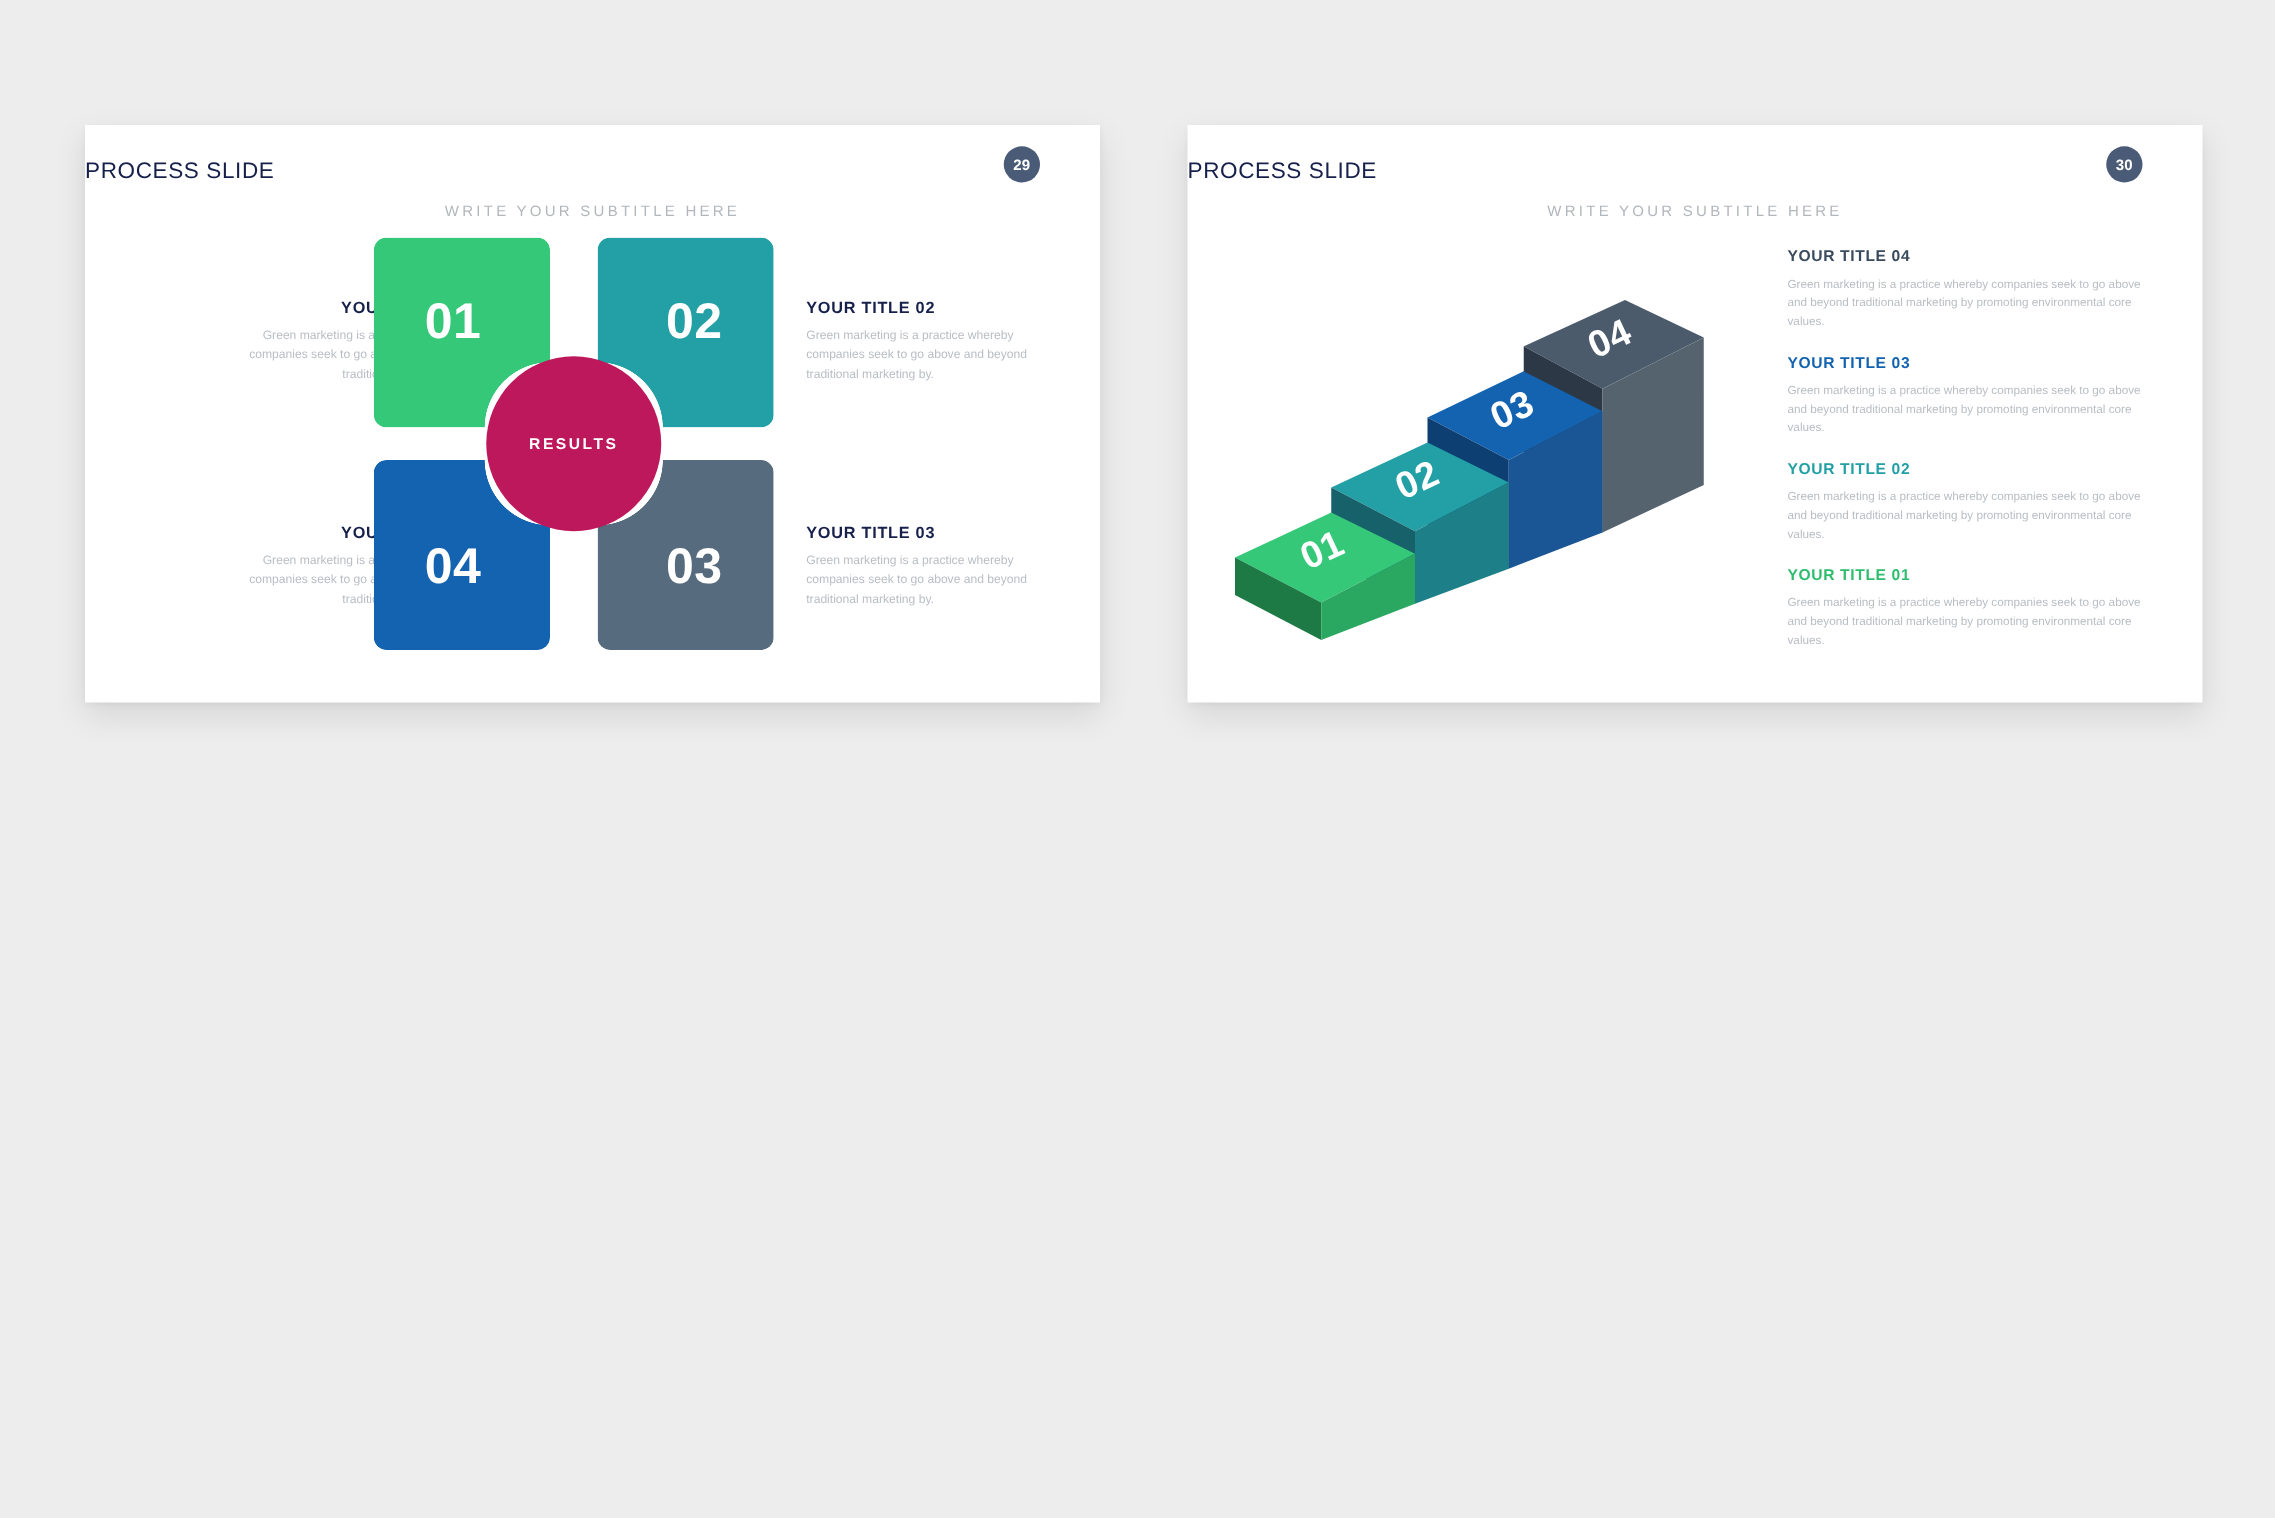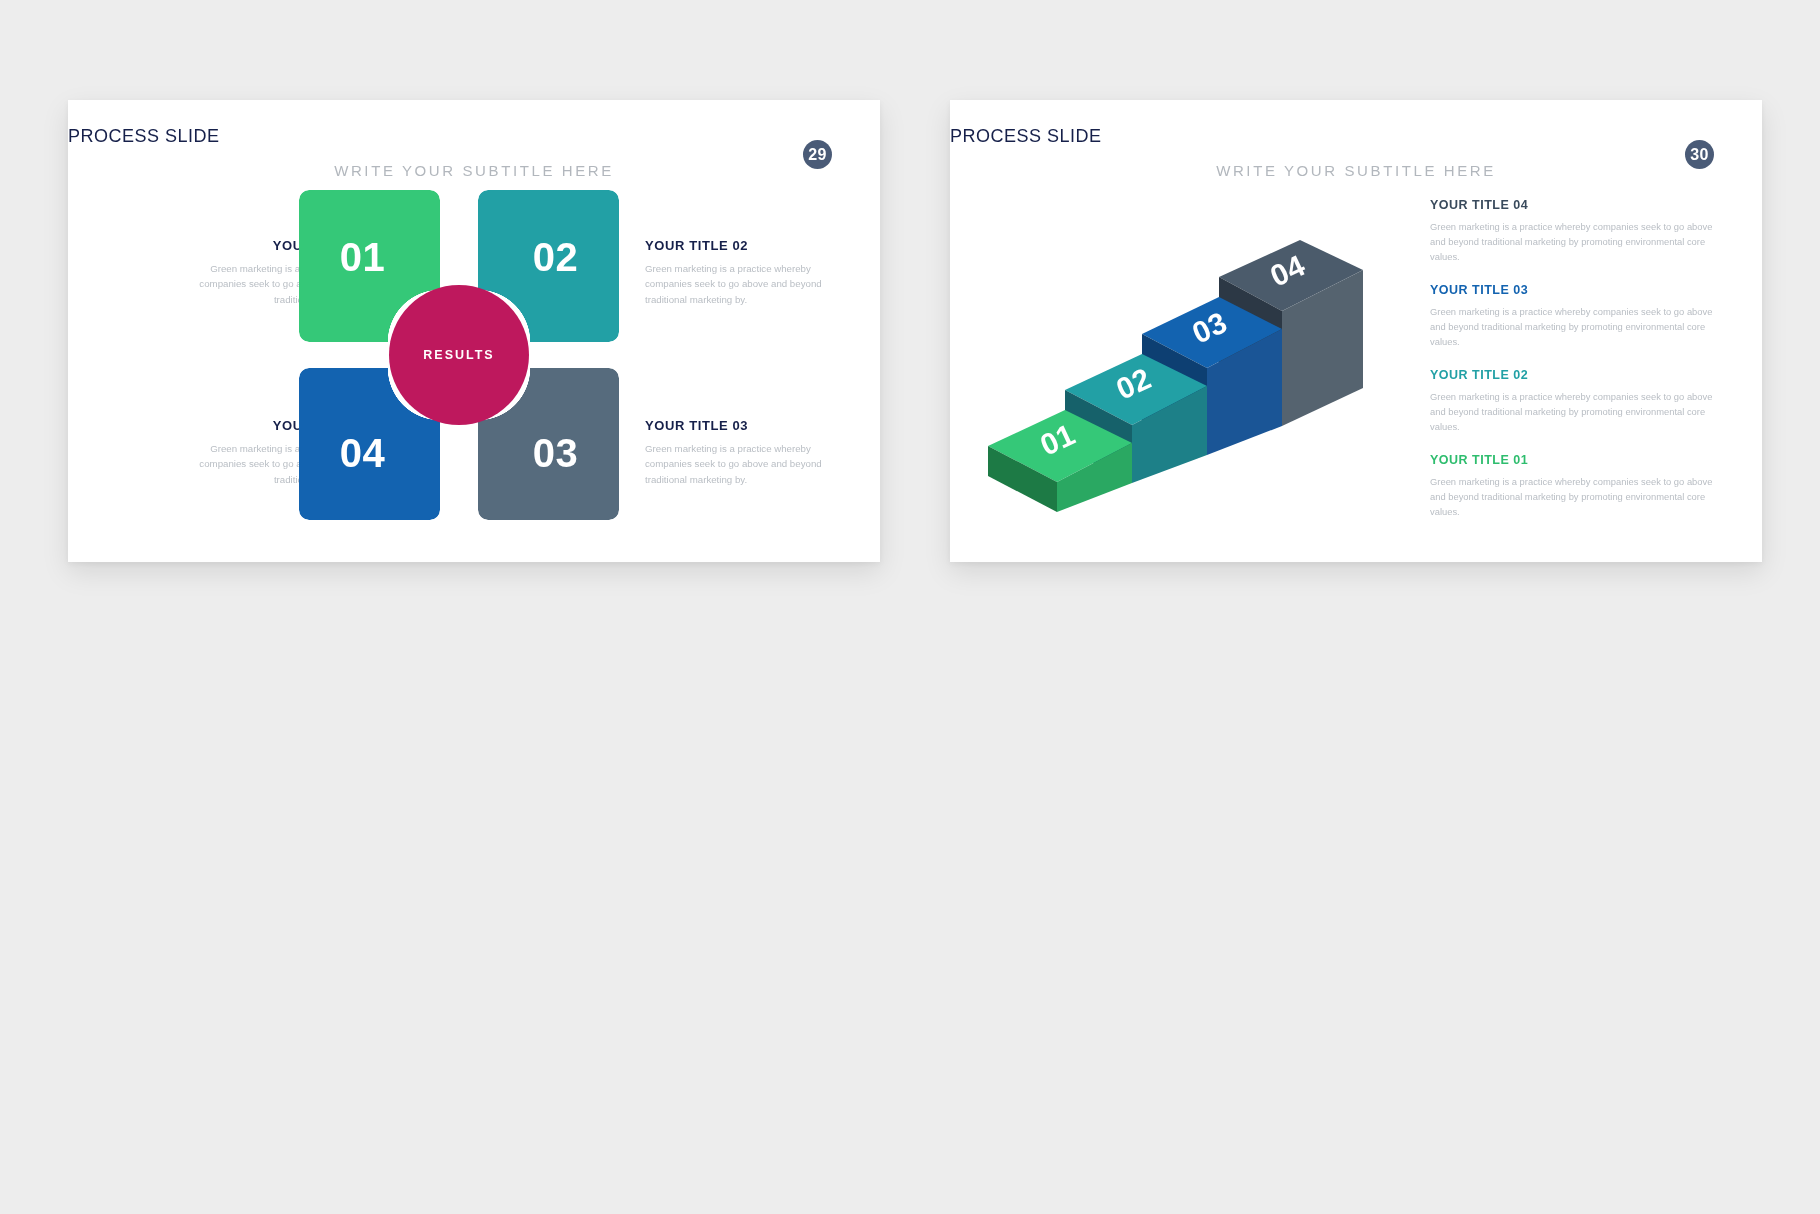--- a/index.html
+++ b/index.html
@@ -40,35 +40,35 @@
     font-size: 18px;
     font-weight: 400;
     letter-spacing: 0.5px;
     color: #16204a;
   }
   .slide-subtitle {
     position: absolute;
     left: 0; right: 0;
     top: 62px;
     text-align: center;
-    font-size: 15px;
+    font-size: 12px;
     font-weight: 400;
     letter-spacing: 2.6px;
     color: #b2b7bd;
   }
   .page-badge {
     position: absolute;
-    top: 40px;
+    top: 17px;
     right: 48px;
     width: 29px;
     height: 29px;
     border-radius: 50%;
     background: #4a5b77;
     color: #ffffff;
-    font-size: 16px;
+    font-size: 12px;
     font-weight: 600;
     display: flex;
     align-items: center;
     justify-content: center;
     letter-spacing: 0.3px;
   }
 
   
   .wheel {
     position: absolute;

